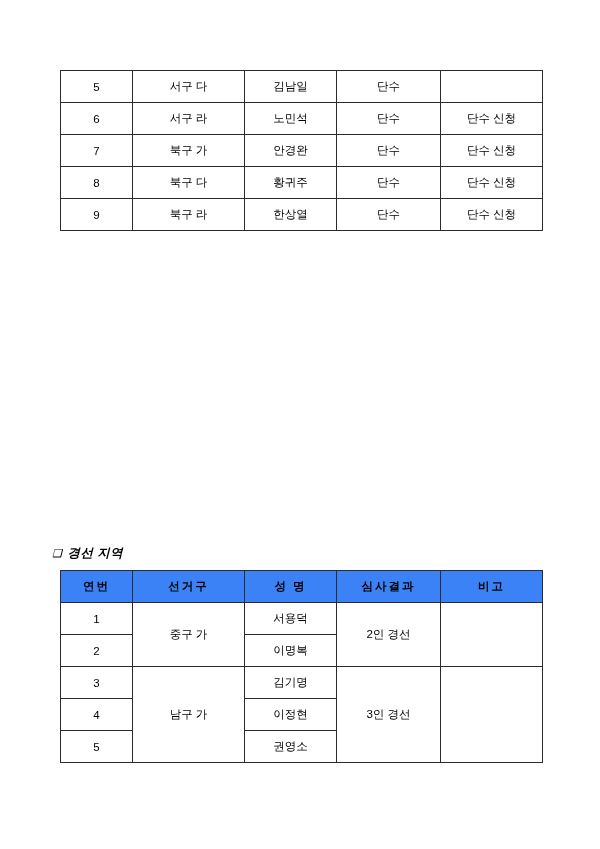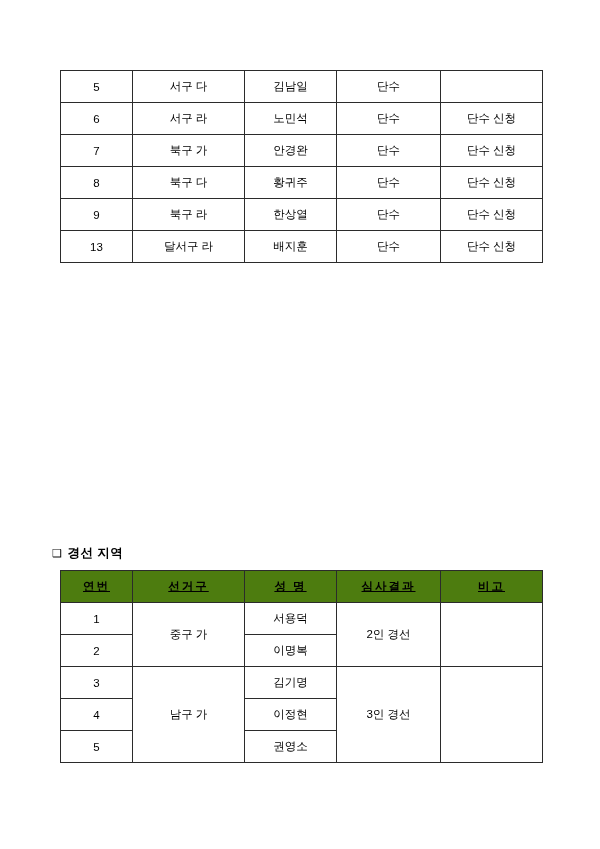--- a/index.html
+++ b/index.html
@@ -32,20 +32,21 @@
     width: 482px;
   }
   #section-heading {
     position: absolute;
     left: 52px;
     top: 545px;
     font-size: 12.5px;
     font-weight: bold;
     letter-spacing: 0.5px;
     white-space: nowrap;
+    font-style: italic;
   }
   #section-heading .bullet {
     font-size: 11px;
     font-weight: normal;
     margin-right: 5px;
   }
   #table-bottom-wrap {
     left: 60px;
     top: 570px;
     width: 482px;
@@ -58,24 +59,23 @@
   table.doc td, table.doc th {
     border: 1px solid #2b2b2b;
     height: 31px;
     text-align: center;
     vertical-align: middle;
     font-size: 11.5px;
     font-weight: normal;
     padding: 0;
   }
   table.doc th {
-    background: #4d7c0f;
+    background: #3b82f6;
     font-weight: bold;
     letter-spacing: 2px;
-    text-decoration: underline;
   }
   col.c1 { width: 72px; }
   col.c2 { width: 112px; }
   col.c3 { width: 92px; }
   col.c4 { width: 104px; }
   col.c5 { width: 102px; }
 </style>
 </head>
 <body>
 
@@ -116,27 +116,20 @@
           <td>8</td>
           <td>북구 다</td>
           <td>황귀주</td>
           <td>단수</td>
           <td>단수 신청</td>
         </tr>
         <tr>
           <td>9</td>
           <td>북구 라</td>
           <td>한상열</td>
-          <td>단수</td>
-          <td>단수 신청</td>
-        </tr>
-        <tr>
-          <td>13</td>
-          <td>달서구 라</td>
-          <td>배지훈</td>
           <td>단수</td>
           <td>단수 신청</td>
         </tr>
       </tbody>
     </table>
   </div>
 
   <div id="section-heading">
     <span class="bullet">❑</span><span>경선 지역</span>
   </div>

